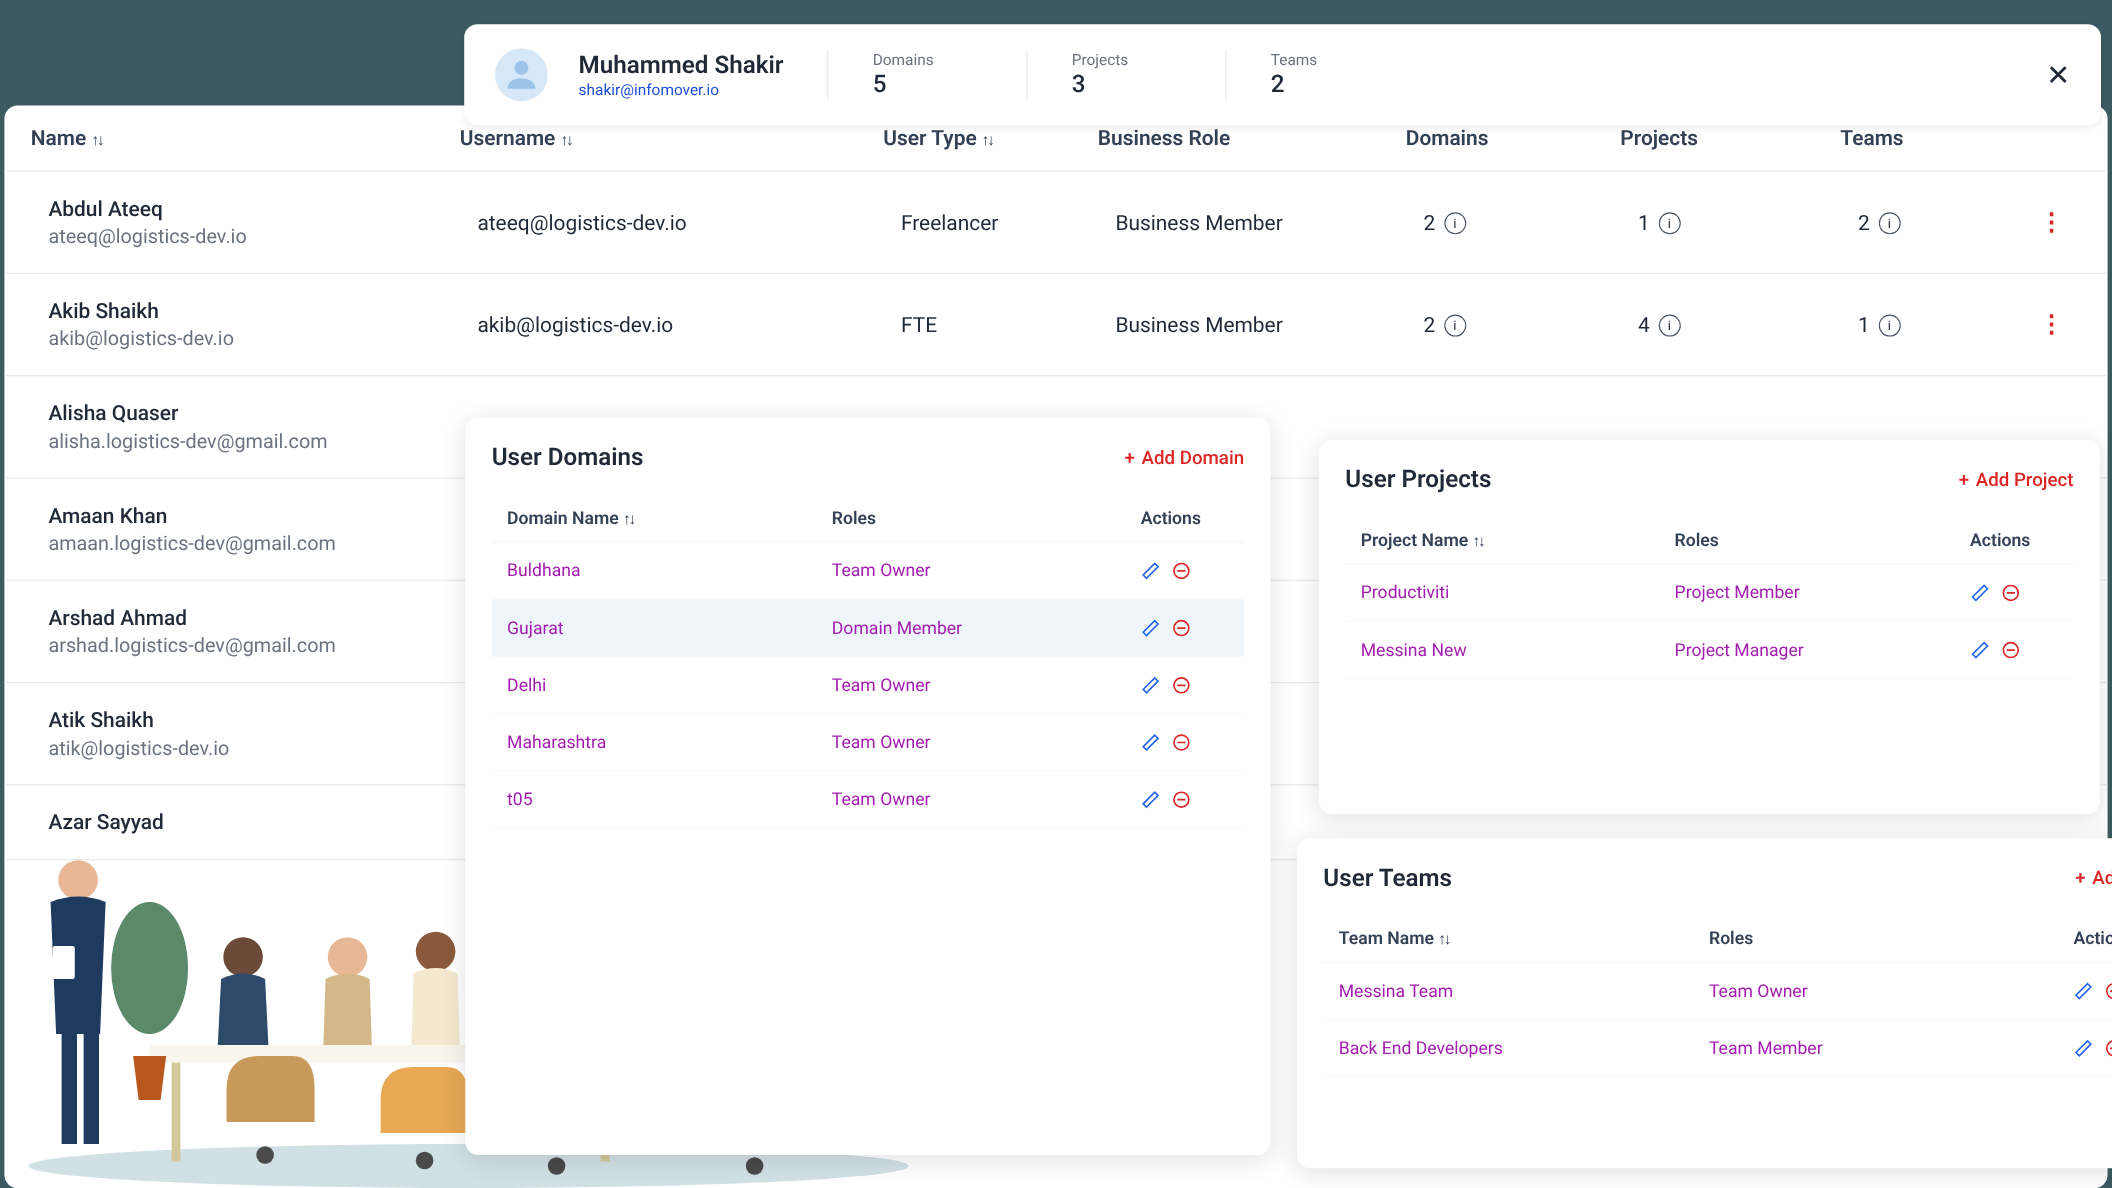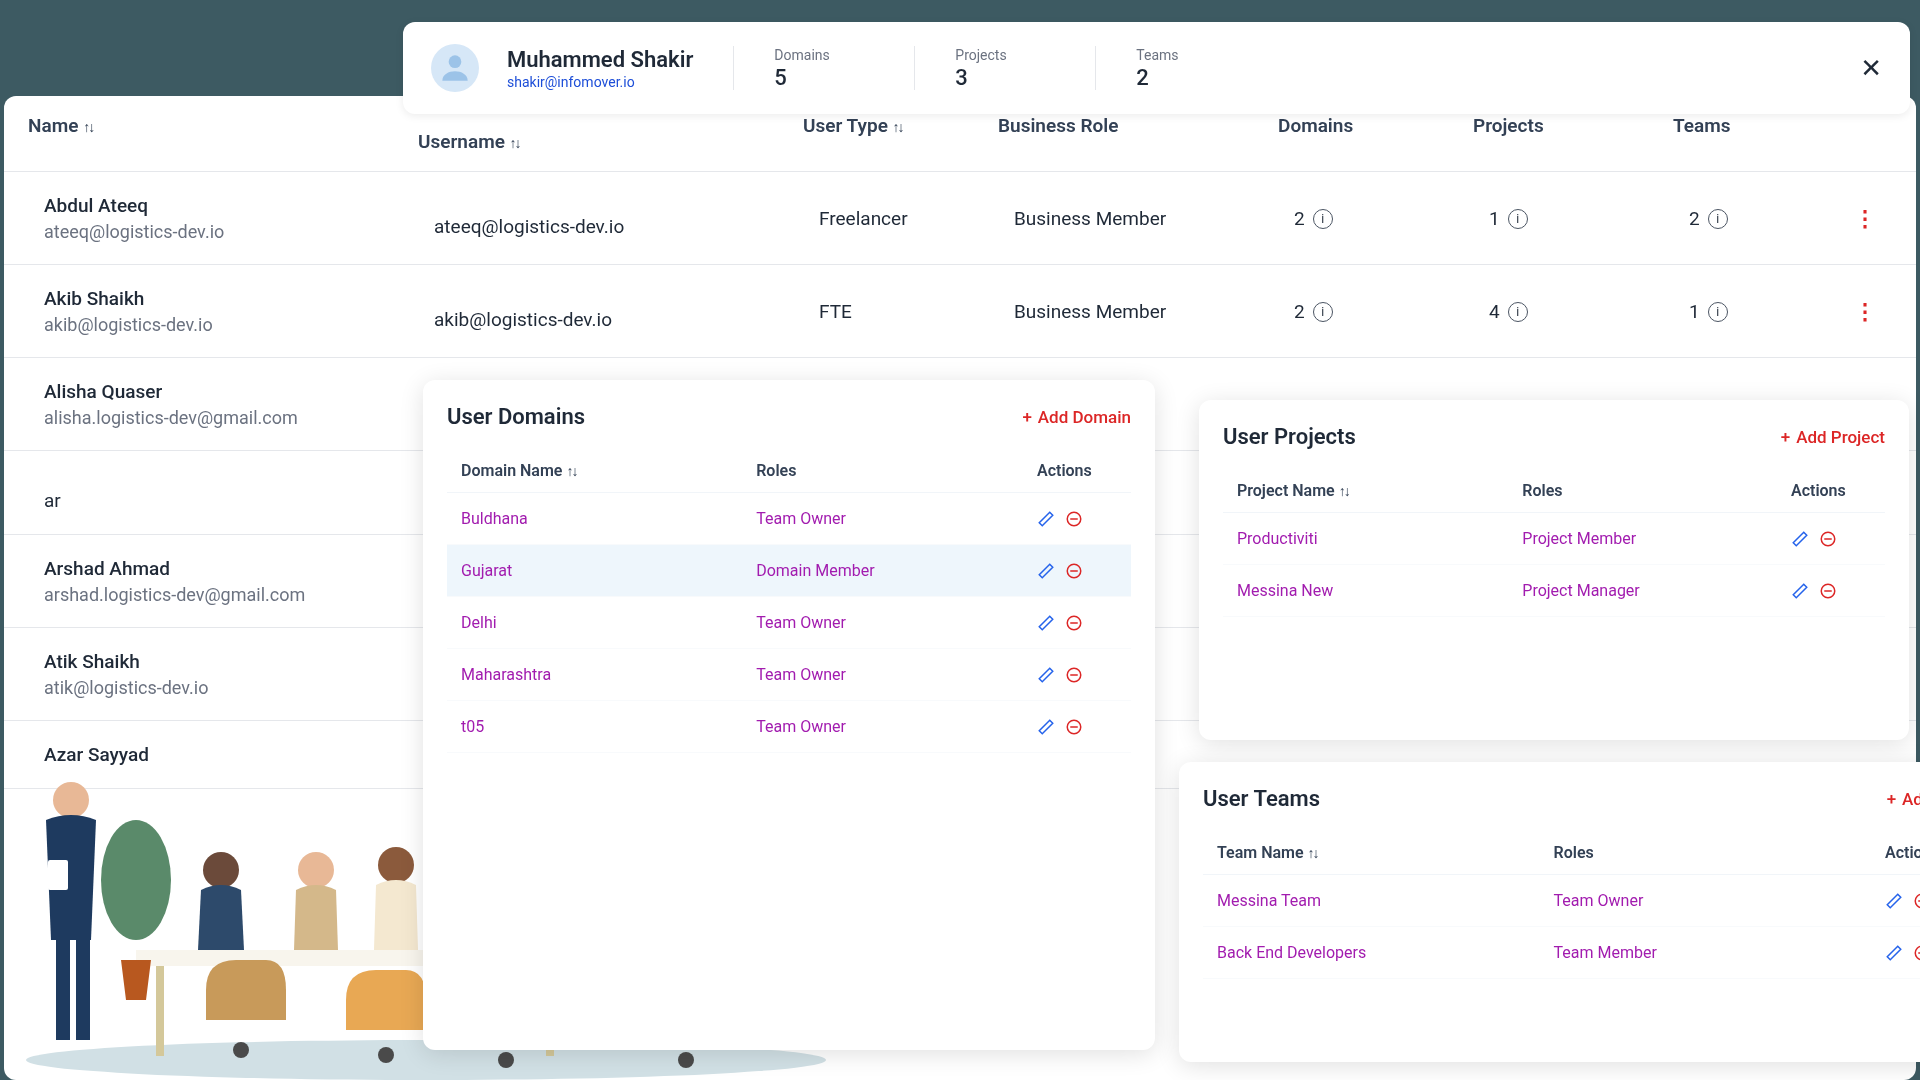--- a/index.html
+++ b/index.html
@@ -16,21 +16,21 @@
       border-radius: 12px;
       position: absolute;
       left: 4px;
       top: 96px;
       right: 4px;
       bottom: 0;
       overflow: hidden;
     }
     .header-overlay {
       position: absolute;
-      left: 403px;
+      left: 422px;
       top: 22px;
       right: 10px;
       background: #fff;
       border-radius: 12px;
       padding: 22px 28px;
       display: flex;
       align-items: center;
       gap: 28px;
       box-shadow: 0 2px 8px rgba(0,0,0,0.08);
       z-index: 10;
@@ -65,21 +65,21 @@
     }
     .table-header {
       display: flex;
       padding: 18px 24px;
       border-bottom: 1px solid #e5e7eb;
       font-size: 19px;
       font-weight: 600;
       color: #334155;
     }
     .col-name { flex: 0 0 390px; }
-    .col-username { flex: 0 0 385px; margin-top: 16px; }
+    .col-username { flex: 0 0 385px; }
     .col-usertype { flex: 0 0 195px; }
     .col-role { flex: 0 0 280px; }
     .col-domains { flex: 0 0 195px; }
     .col-projects { flex: 0 0 200px; }
     .col-teams { flex: 1; }
     .col-actions { flex: 0 0 50px; text-align: right; }
     .table-row {
       display: flex;
       padding: 22px 40px;
       border-bottom: 1px solid #e5e7eb;
@@ -249,20 +249,24 @@
     </div>
     <div class="col-username">al</div>
     <div class="col-usertype"></div>
     <div class="col-role"></div>
     <div class="col-domains"></div>
     <div class="col-projects"></div>
     <div class="col-teams"></div>
     <div class="col-actions"></div>
   </div>
       <div class="table-row">
+    <div class="col-name">
+      <div class="row-name-main">Amaan Khan</div>
+      <div class="row-name-sub">amaan.logistics-dev@gmail.com</div>
+    </div>
     <div class="col-username">ar</div>
     <div class="col-usertype"></div>
     <div class="col-role"></div>
     <div class="col-domains"></div>
     <div class="col-projects"></div>
     <div class="col-teams"></div>
     <div class="col-actions"></div>
   </div>
       <div class="table-row">
     <div class="col-name">

